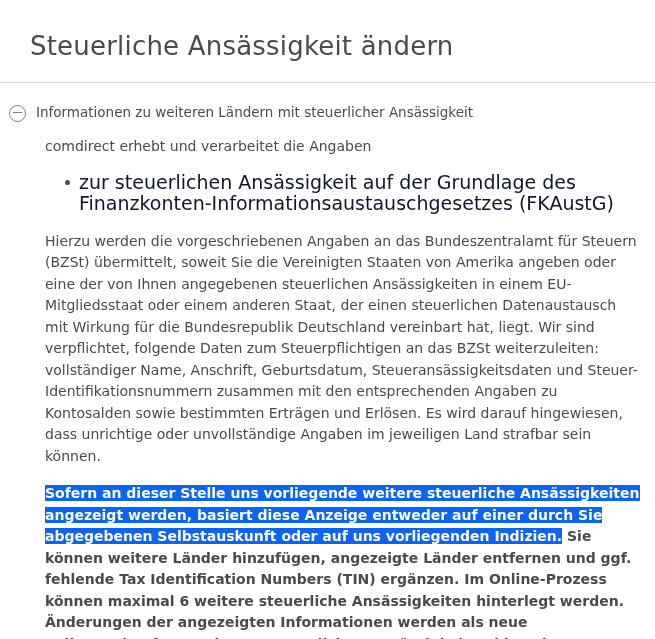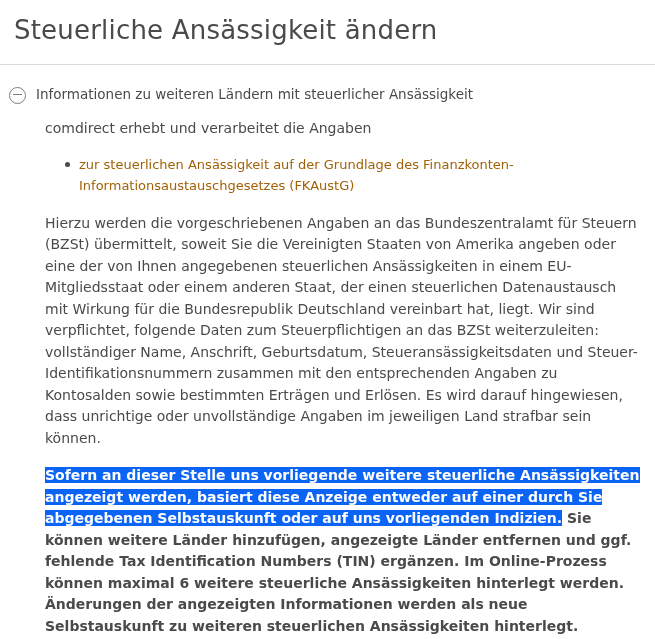--- a/index.html
+++ b/index.html
@@ -18,21 +18,21 @@
     position: relative;
     width: 655px;
     height: 639px;
     box-sizing: border-box;
   }
   .page-title {
     font-size: 26px;
     font-weight: normal;
     color: #4a4a4a;
     letter-spacing: 0.2px;
-    margin: 0;
+    margin: 16px;
     padding: 10px 15px 0 14px;
     line-height: 40px;
   }
   .divider {
     height: 1px;
     background: #d9d9d9;
     margin: 14px 0 0 0;
   }
   .section {
     margin-top: 20px;
@@ -81,23 +81,23 @@
   }
   p.lead {
     margin-bottom: 14px;
   }
   ul.bullets {
     margin: 0 0 16px 0;
     padding-left: 34px;
     list-style: none;
   }
   ul.bullets li {
-    font-size: 13px;
+    font-size: 19px;
     line-height: 21.5px;
-    color: #a16207;
+    color: #0f172a;
     position: relative;
     margin-bottom: 2px;
     max-width: 560px;
   }
   ul.bullets li::before {
     content: "";
     position: absolute;
     left: -14px;
     top: 8px;
     width: 5px;

